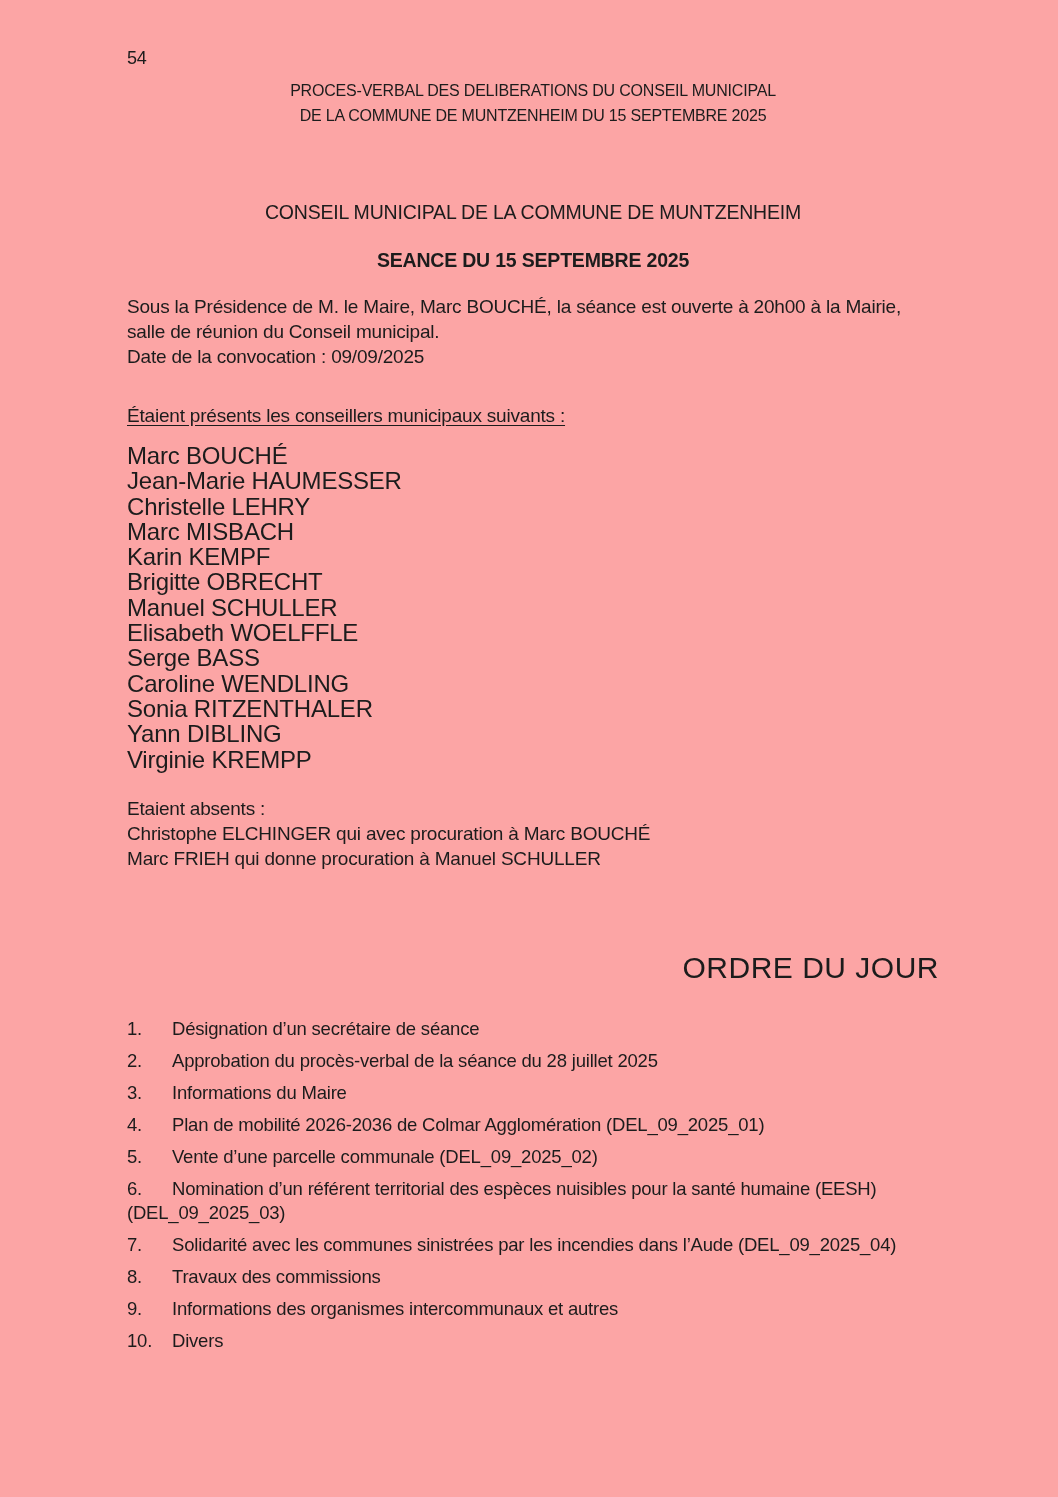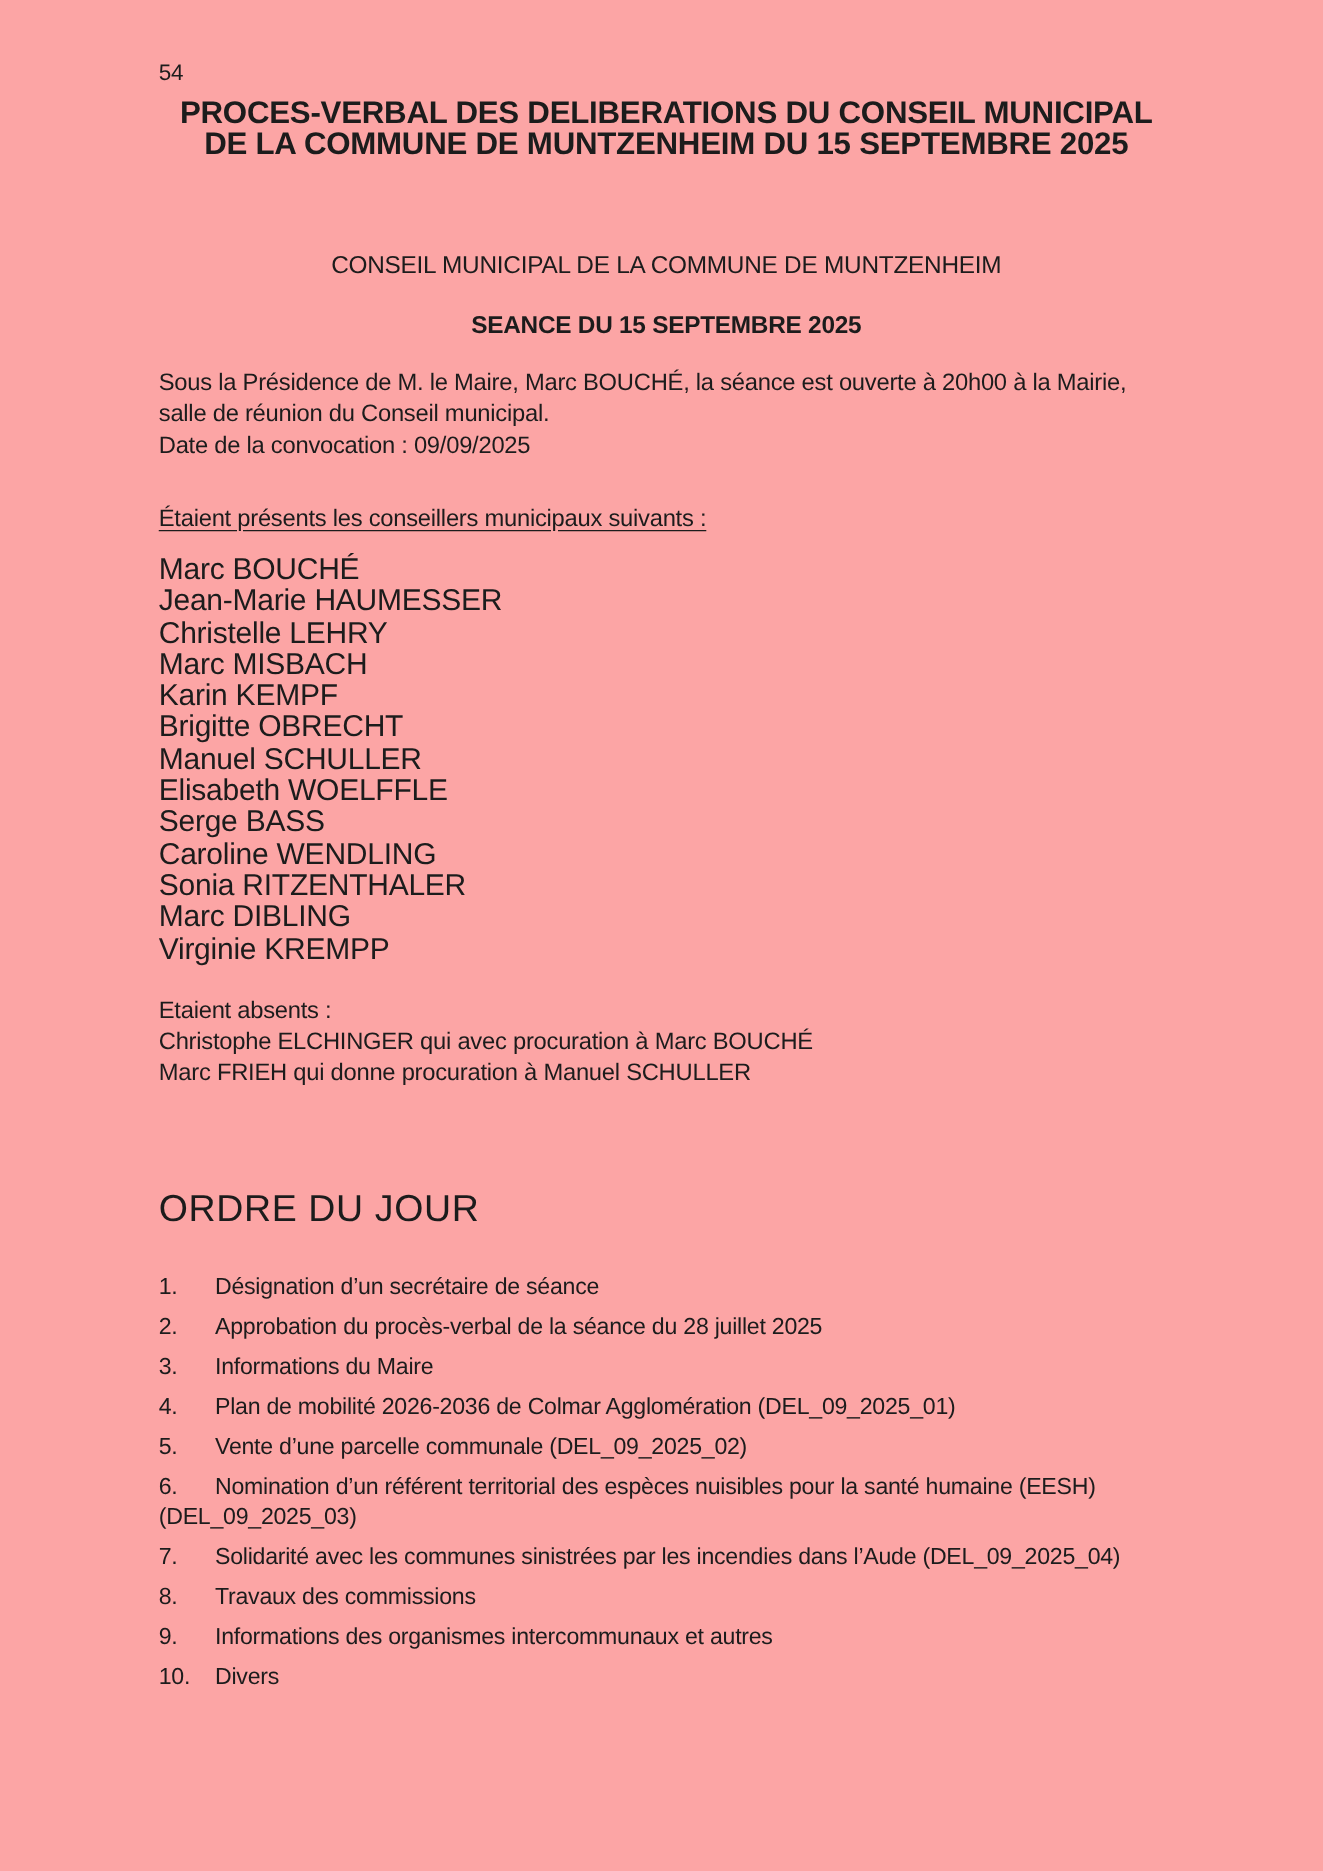--- a/index.html
+++ b/index.html
@@ -23,22 +23,22 @@
     background: #fca5a5;
     position: relative;
   }
   .page-number {
     font-size: 18px;
     line-height: 24px;
     margin-bottom: 8px;
   }
   .doc-header {
     text-align: center;
-    font-weight: bold;
-    font-size: 25px;
+    font-weight: normal;
+    font-size: 16px;
     line-height: 25px;
   }
   .center-title {
     text-align: center;
     font-size: 19.5px;
     line-height: 24px;
     margin-top: 72px;
   }
   .center-title.seance {
     margin-top: 24px;
@@ -66,21 +66,21 @@
   .absent-block {
     margin-top: 24px;
   }
   .absent-line {
     font-size: 19px;
     line-height: 25.3px;
   }
   .agenda-title {
     margin: 76px 0 0 0;
     font-weight: normal;
-    text-align: left;
+    text-align: right;
     font-size: 30px;
     line-height: 40px;
     letter-spacing: 0.5px;
   }
   .agenda {
     margin-top: 29px;
   }
   .agenda-item {
     font-size: 18.5px;
     line-height: 24px;
@@ -120,21 +120,21 @@
       <div class="member-line">Jean-Marie HAUMESSER</div>
       <div class="member-line">Christelle LEHRY</div>
       <div class="member-line">Marc MISBACH</div>
       <div class="member-line">Karin KEMPF</div>
       <div class="member-line">Brigitte OBRECHT</div>
       <div class="member-line">Manuel SCHULLER</div>
       <div class="member-line">Elisabeth WOELFFLE</div>
       <div class="member-line">Serge BASS</div>
       <div class="member-line">Caroline WENDLING</div>
       <div class="member-line">Sonia RITZENTHALER</div>
-      <div class="member-line">Marc DIBLING</div>
+      <div class="member-line">Yann DIBLING</div>
       <div class="member-line">Virginie KREMPP</div>
     </div>
 
   <div class="absent-block">
     <div class="absent-line">Etaient absents :</div>
     <div>
         <div class="absent-line">Christophe ELCHINGER qui avec procuration à Marc BOUCHÉ</div>
         <div class="absent-line">Marc FRIEH qui donne procuration à Manuel SCHULLER</div>
       </div>
   </div>

